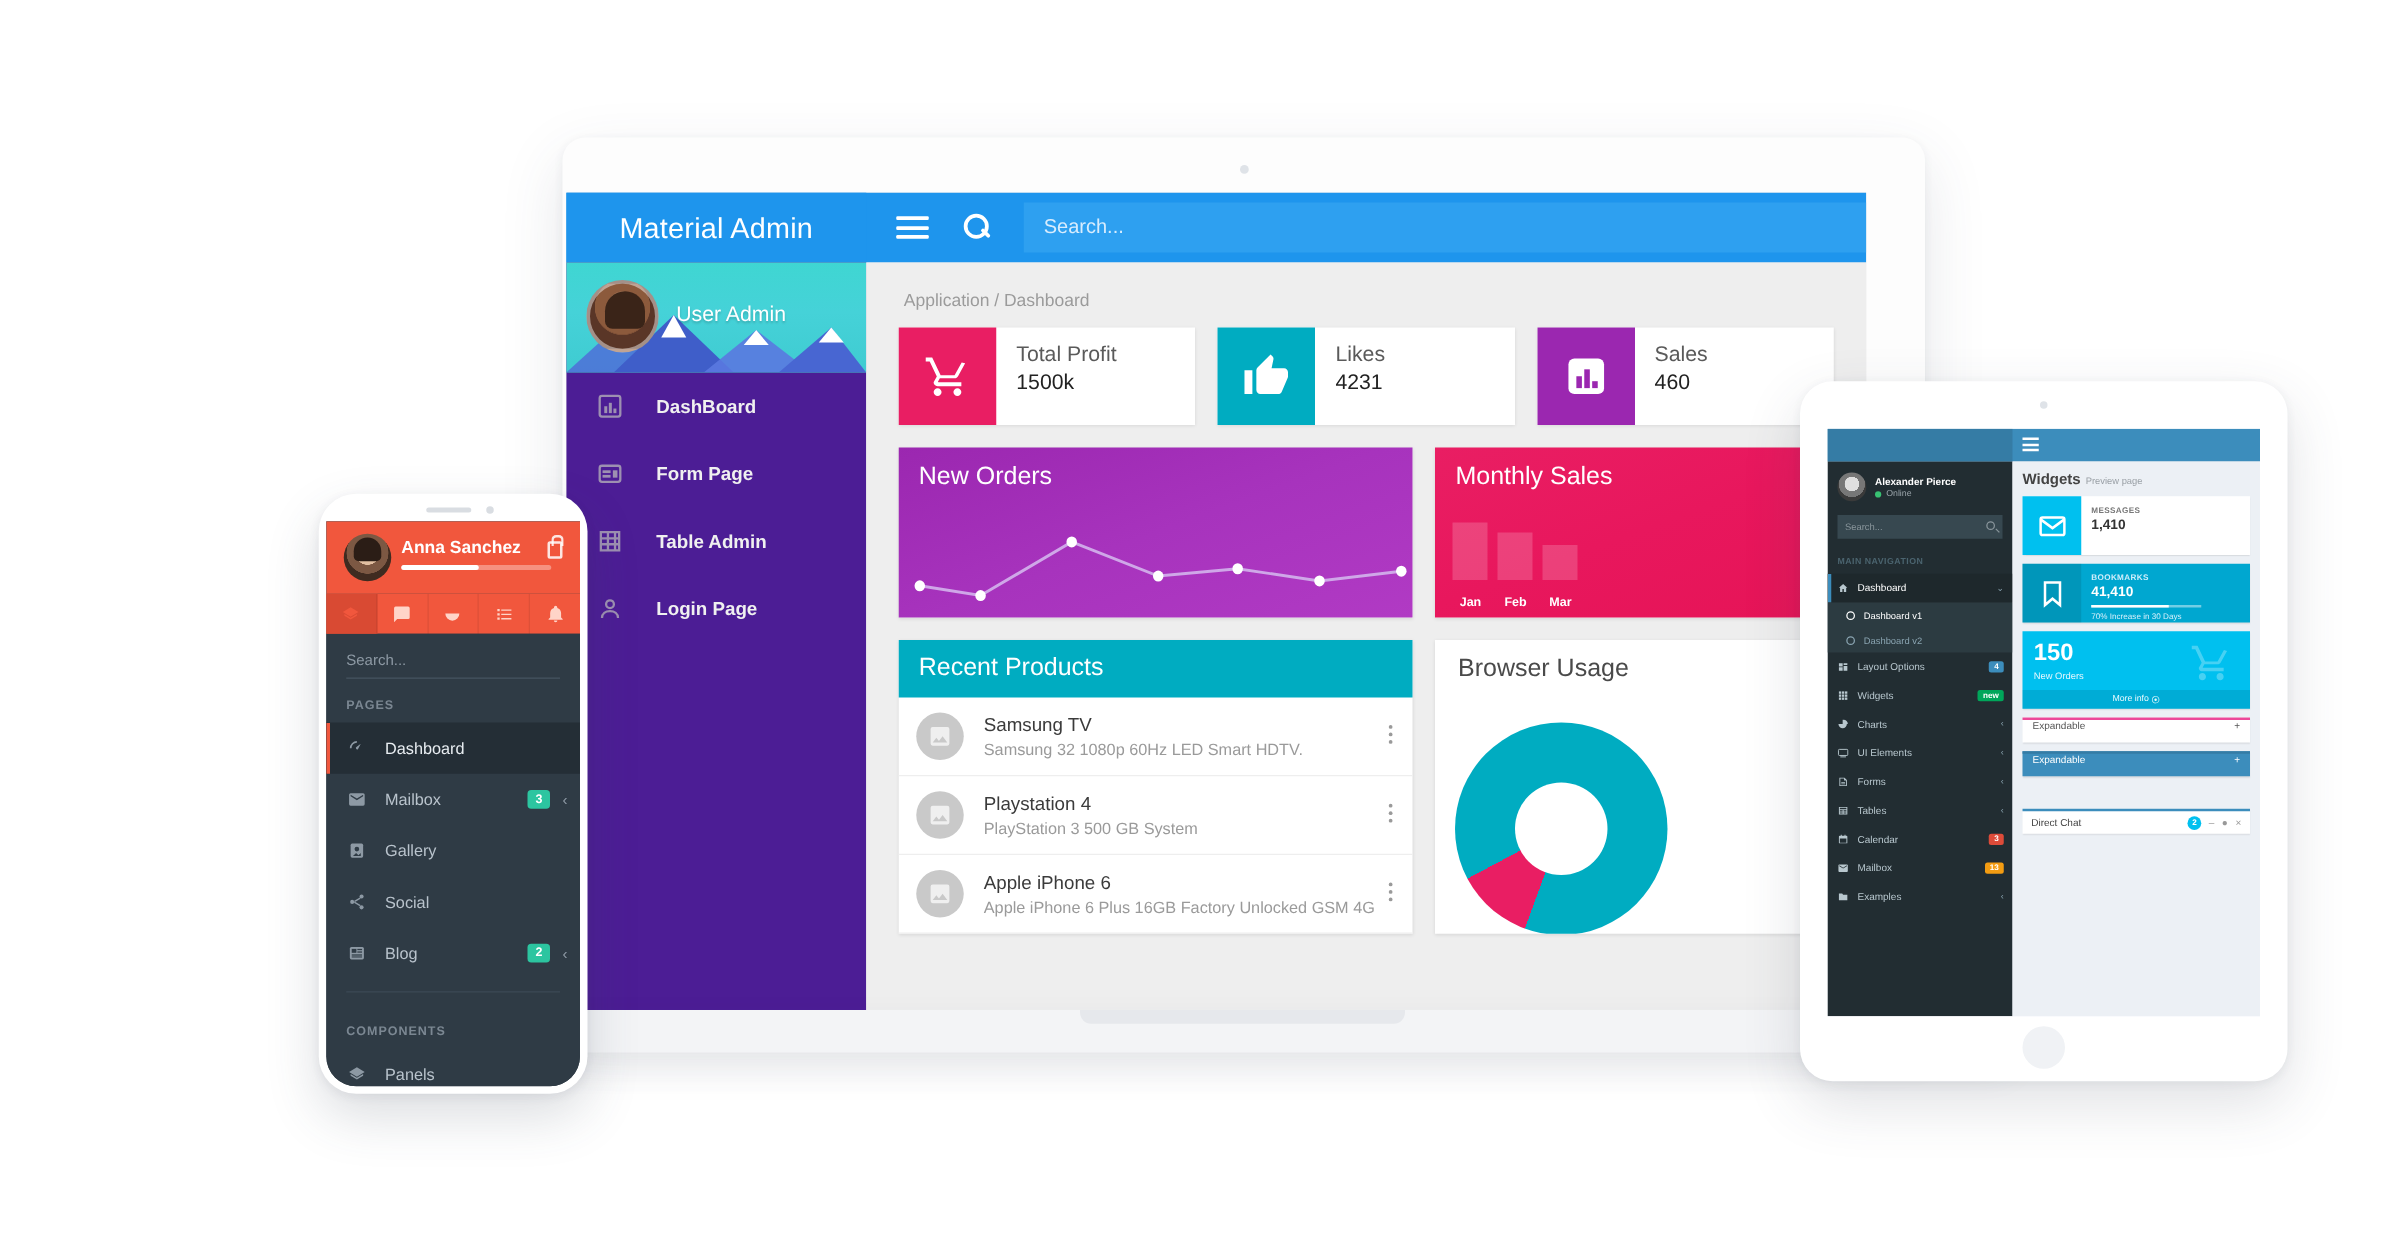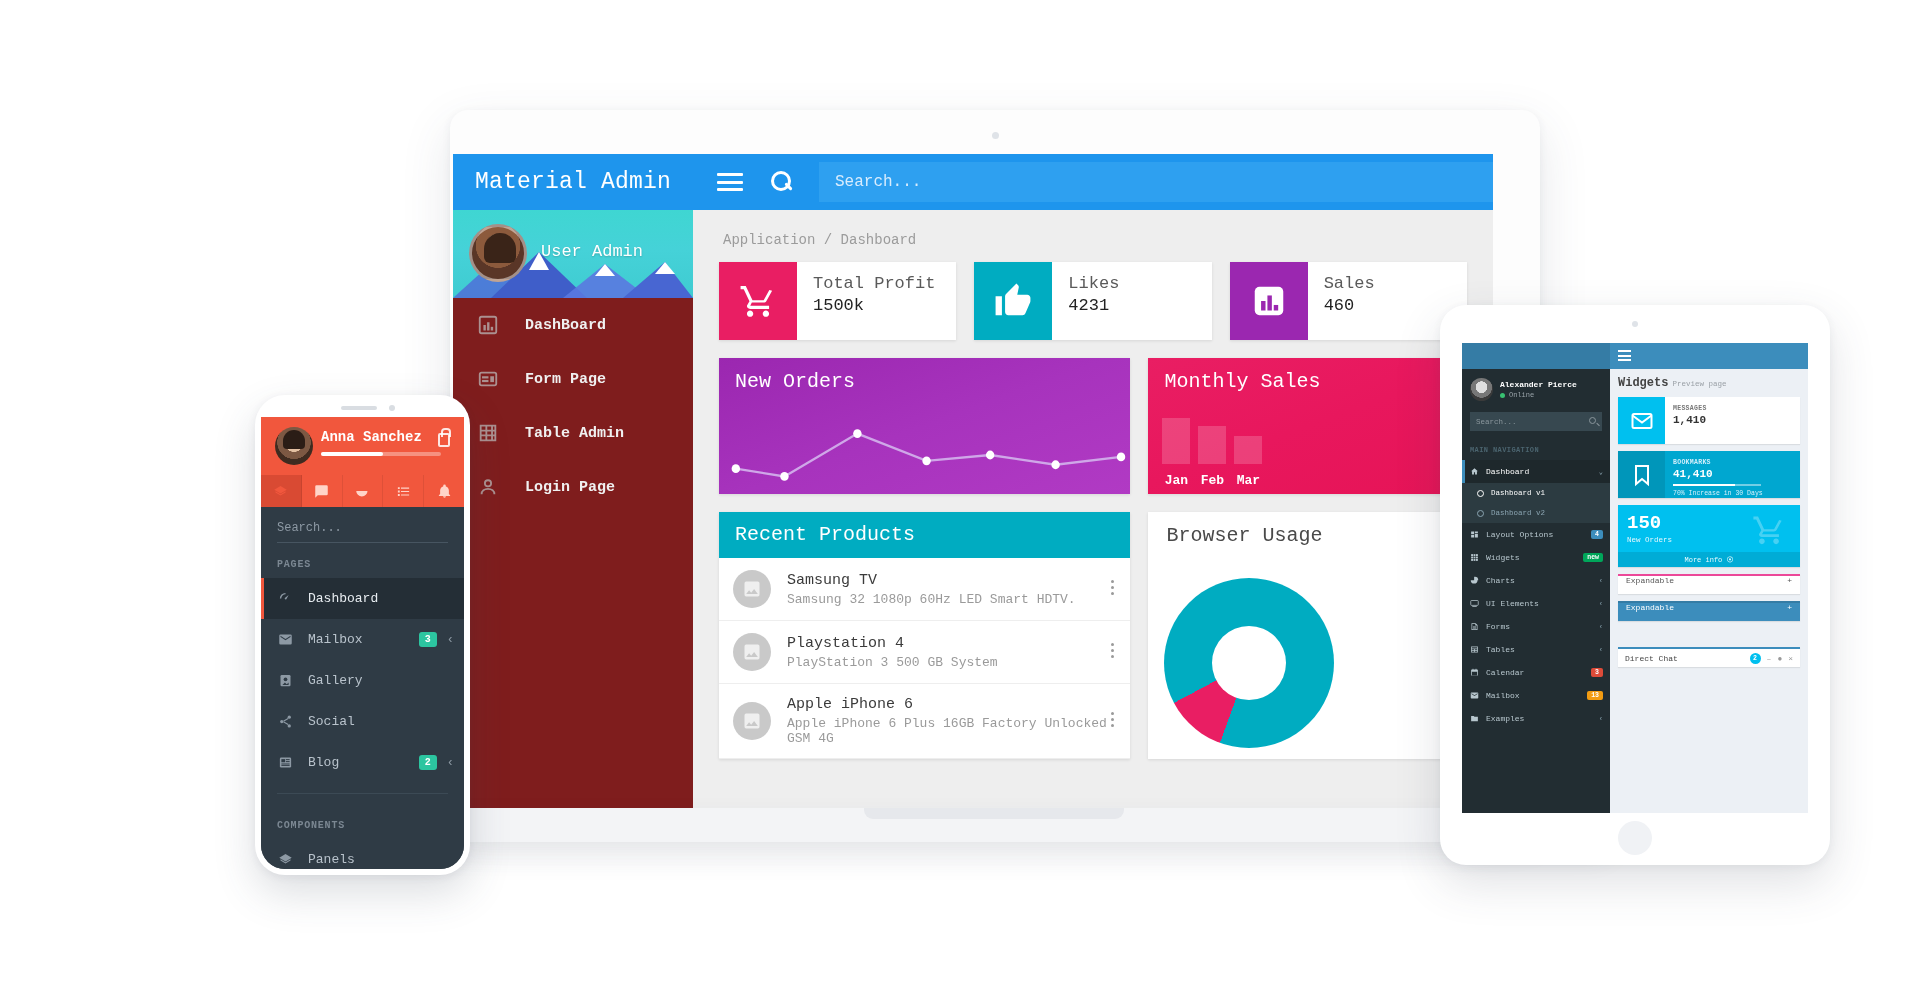--- a/index.html
+++ b/index.html
@@ -2,21 +2,21 @@
 <html><head>
 <meta charset="utf-8">
 <style>
   * { box-sizing: border-box; margin: 0; padding: 0; }
   html, body {
     width: 1920px; height: 1000px;
     background: #ffffff;
     font-family: "Liberation Sans", sans-serif;
     overflow: hidden;
   }
-  .stage { position: relative; width: 1920px; height: 1000px; font-family: Liberation Mono, monospace; }
+  .stage { position: relative; width: 1920px; height: 1000px; }
 
   
   .laptop { position: absolute; left: 450px; top: 110px; width: 1090px; height: 700px; }
   .laptop-body {
     position: absolute; inset: 0;
     background: #fdfdfd;
     border-radius: 18px 18px 4px 4px;
     box-shadow: 0 18px 50px rgba(60,70,90,.13), 0 2px 8px rgba(60,70,90,.07);
   }
   .laptop-cam { position: absolute; left: 50%; top: 22px; width: 7px; height: 7px; margin-left: -3.5px;
@@ -47,21 +47,21 @@
   .hamburger { width: 26px; height: 18px; margin-left: 24px; display: flex; flex-direction: column; justify-content: space-between; cursor: pointer; }
   .hamburger i { display: block; height: 3px; background: #fff; border-radius: 1px; }
   .search-ico { margin-left: 28px; width: 22px; height: 22px; position: relative; }
   .search-ico::before { content: ""; position: absolute; left: 0; top: 0; width: 14px; height: 14px; border: 3px solid #fff; border-radius: 50%; }
   .search-ico::after { content: ""; position: absolute; left: 13px; top: 14px; width: 9px; height: 3px; background: #fff; transform: rotate(45deg); border-radius: 2px; }
   .search-box {
     margin-left: 26px; flex: 1; margin-right: 0; height: 40px; background: #2ea0f0;
     display: flex; align-items: center; padding-left: 16px; color: #d8ecfd; font-size: 16px;
   }
 
-  .sidebar { position: absolute; left: 0; top: 56px; width: 240px; bottom: 0; background: #7f1d1d; }
+  .sidebar { position: absolute; left: 0; top: 56px; width: 240px; bottom: 0; background: #4c1d95; }
   .user-panel {
     position: relative; height: 88px; overflow: hidden;
     background: linear-gradient(180deg,#3fd6d2 0%,#45d2d8 45%,#3fcbd1 100%);
   }
   .mtn { position: absolute; bottom: 0; left: 0; width: 100%; height: 56px; }
   .avatar-lp {
     position: absolute; left: 16px; top: 14px; width: 58px; height: 58px; border-radius: 50%;
     background: radial-gradient(circle at 50% 36%, #f0c39c 0 28%, #8c5a3c 29% 52%, #5a3627 53% 100%);
     border: 3px solid rgba(255,255,255,.45); overflow: hidden;
   }
@@ -85,21 +85,21 @@
   .stat-value { font-size: 17px; color: #222; font-weight: 400; margin-top: 2px; }
 
   .row2 { display: flex; gap: 18px; margin-top: 18px; }
   .card-orders { width: 55%; height: 136px; background: linear-gradient(160deg,#9b27b0 0%,#a733bd 50%,#b13ac4 100%); box-shadow: 0 1px 3px rgba(0,0,0,.10); position: relative; }
   .card-orders .ct { color: #fff; font-size: 20px; padding: 12px 0 0 16px; }
   .spark { position: absolute; left: 0; bottom: 0; width: 100%; height: 78px; }
   .card-monthly { flex: 1; height: 136px; background: linear-gradient(160deg,#e91e63 0%,#e8175d 50%,#e61457 100%); box-shadow: 0 1px 3px rgba(0,0,0,.10); position: relative; overflow: hidden; }
   .card-monthly .ct { color: #fff; font-size: 20px; padding: 12px 0 0 16px; }
   .bars { position: absolute; left: 14px; bottom: 30px; display: flex; align-items: flex-end; gap: 8px; height: 46px; }
   .bars .b { width: 28px; background: rgba(255,255,255,.18); }
-  .months { position: absolute; left: 14px; bottom: 6px; display: flex; gap: 8px; color: #fff; font-size: 13px; font-weight: 700; }
+  .months { position: absolute; left: 14px; bottom: 6px; display: flex; gap: 8px; color: #fff; font-size: 10px; font-weight: 700; }
   .months span { width: 28px; text-align: center; }
 
   .row3 { display: flex; gap: 18px; margin-top: 18px; }
   .card-products { width: 55%; background: #fff; box-shadow: 0 1px 3px rgba(0,0,0,.10); }
   .products-head { background: #00acc1; color: #fff; font-size: 20px; padding: 11px 0 12px 16px; }
   .prod-item { display: flex; align-items: center; padding: 12px 14px; border-bottom: 1px solid #eee; position: relative; }
   .prod-thumb { width: 38px; height: 38px; border-radius: 50%; background: #c9c9c9; display:flex; align-items:center; justify-content:center; flex: none; }
   .prod-thumb svg { width: 20px; height: 20px; fill: #efefef; }
   .prod-text { margin-left: 16px; }
   .prod-title { font-size: 15px; color: #3b3b3b; }

